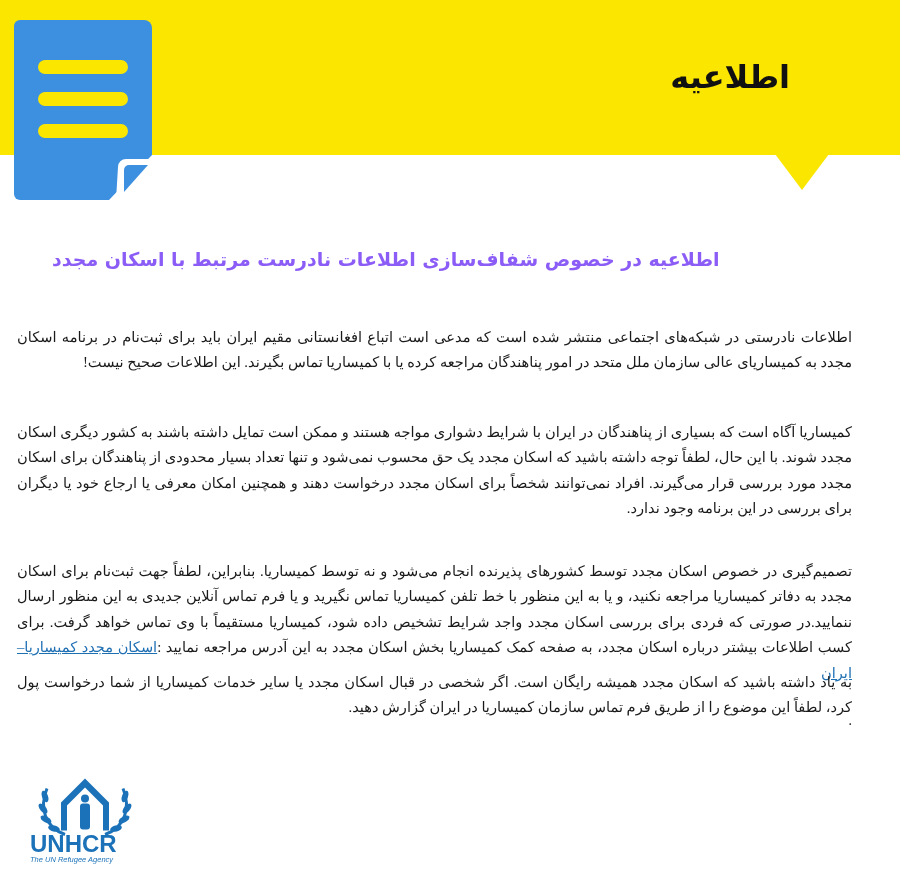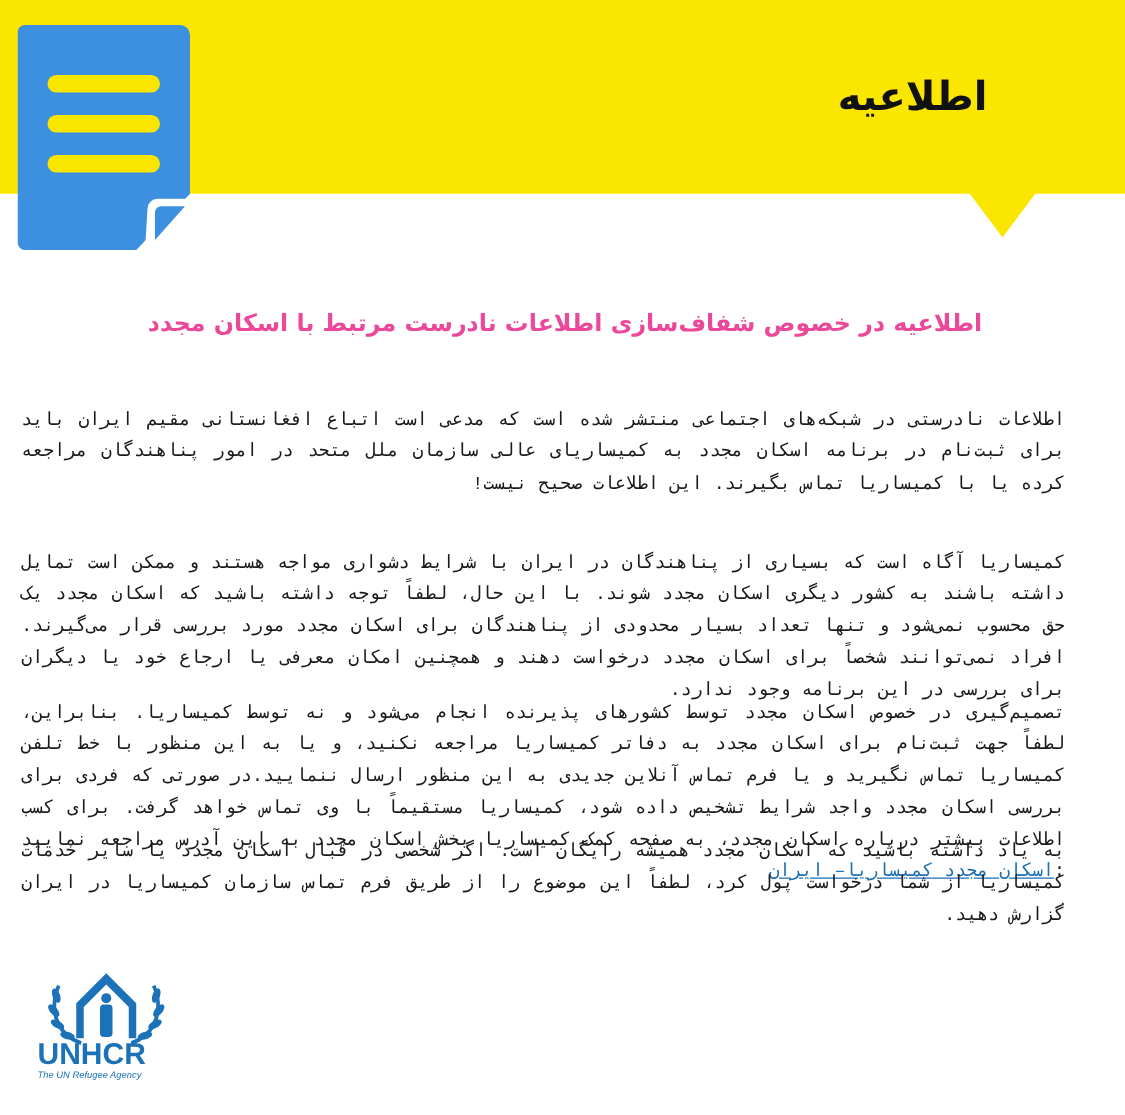--- a/index.html
+++ b/index.html
@@ -14,30 +14,30 @@
     position: absolute; left: 775px; top: 154px; width: 0; height: 0;
     border-left: 27px solid transparent; border-right: 27px solid transparent;
     border-top: 36px solid #fbe600;
   }
   .banner-title {
     position: absolute; right: 110px; top: 58px; font-size: 32px; font-weight: bold; color: #111;
     direction: rtl; font-family: "DejaVu Sans", sans-serif; letter-spacing: -1px;
   }
   .doc-icon { position: absolute; left: 14px; top: 20px; width: 140px; height: 182px; }
   .heading {
-    position: absolute; right: 48px; top: 248px; width: 800px; text-align: center; direction: rtl;
-    color: #ec4899; font-size: 19px; font-weight: bold;
+    position: absolute; right: 48px; top: 248px; width: 800px; text-align: left; direction: rtl;
+    color: #8b5cf6; font-size: 19px; font-weight: bold;
   }
   .para {
     position: absolute; right: 48px; width: 835px; direction: rtl; text-align: justify;
     text-align-last: right; font-size: 14.6px; line-height: 25.5px; color: #1a1a1a;
-    font-family: Liberation Mono, monospace;
+    font-family: Liberation Serif, serif;
   }
   .p1 { top: 310px; }
-  .p2 { top: 424px; }
+  .p2 { top: 405px; }
   .p3 { top: 544px; }
   .p4 { top: 655px; }
   .link { color: #1f6fb3; text-decoration: underline; cursor: pointer; }
   .dot { position: absolute; left: 848px; top: 712px; font-size: 14px; color: #333; }
   .logo { position: absolute; left: 25px; top: 760px; width: 120px; height: 105px; }
   .logo-text {
     position: absolute; left: 30px; top: 830px; font-family: "Liberation Sans", sans-serif;
     font-weight: bold; font-size: 24px; color: #1c72b8; letter-spacing: 0px;
   }
   .logo-sub {

